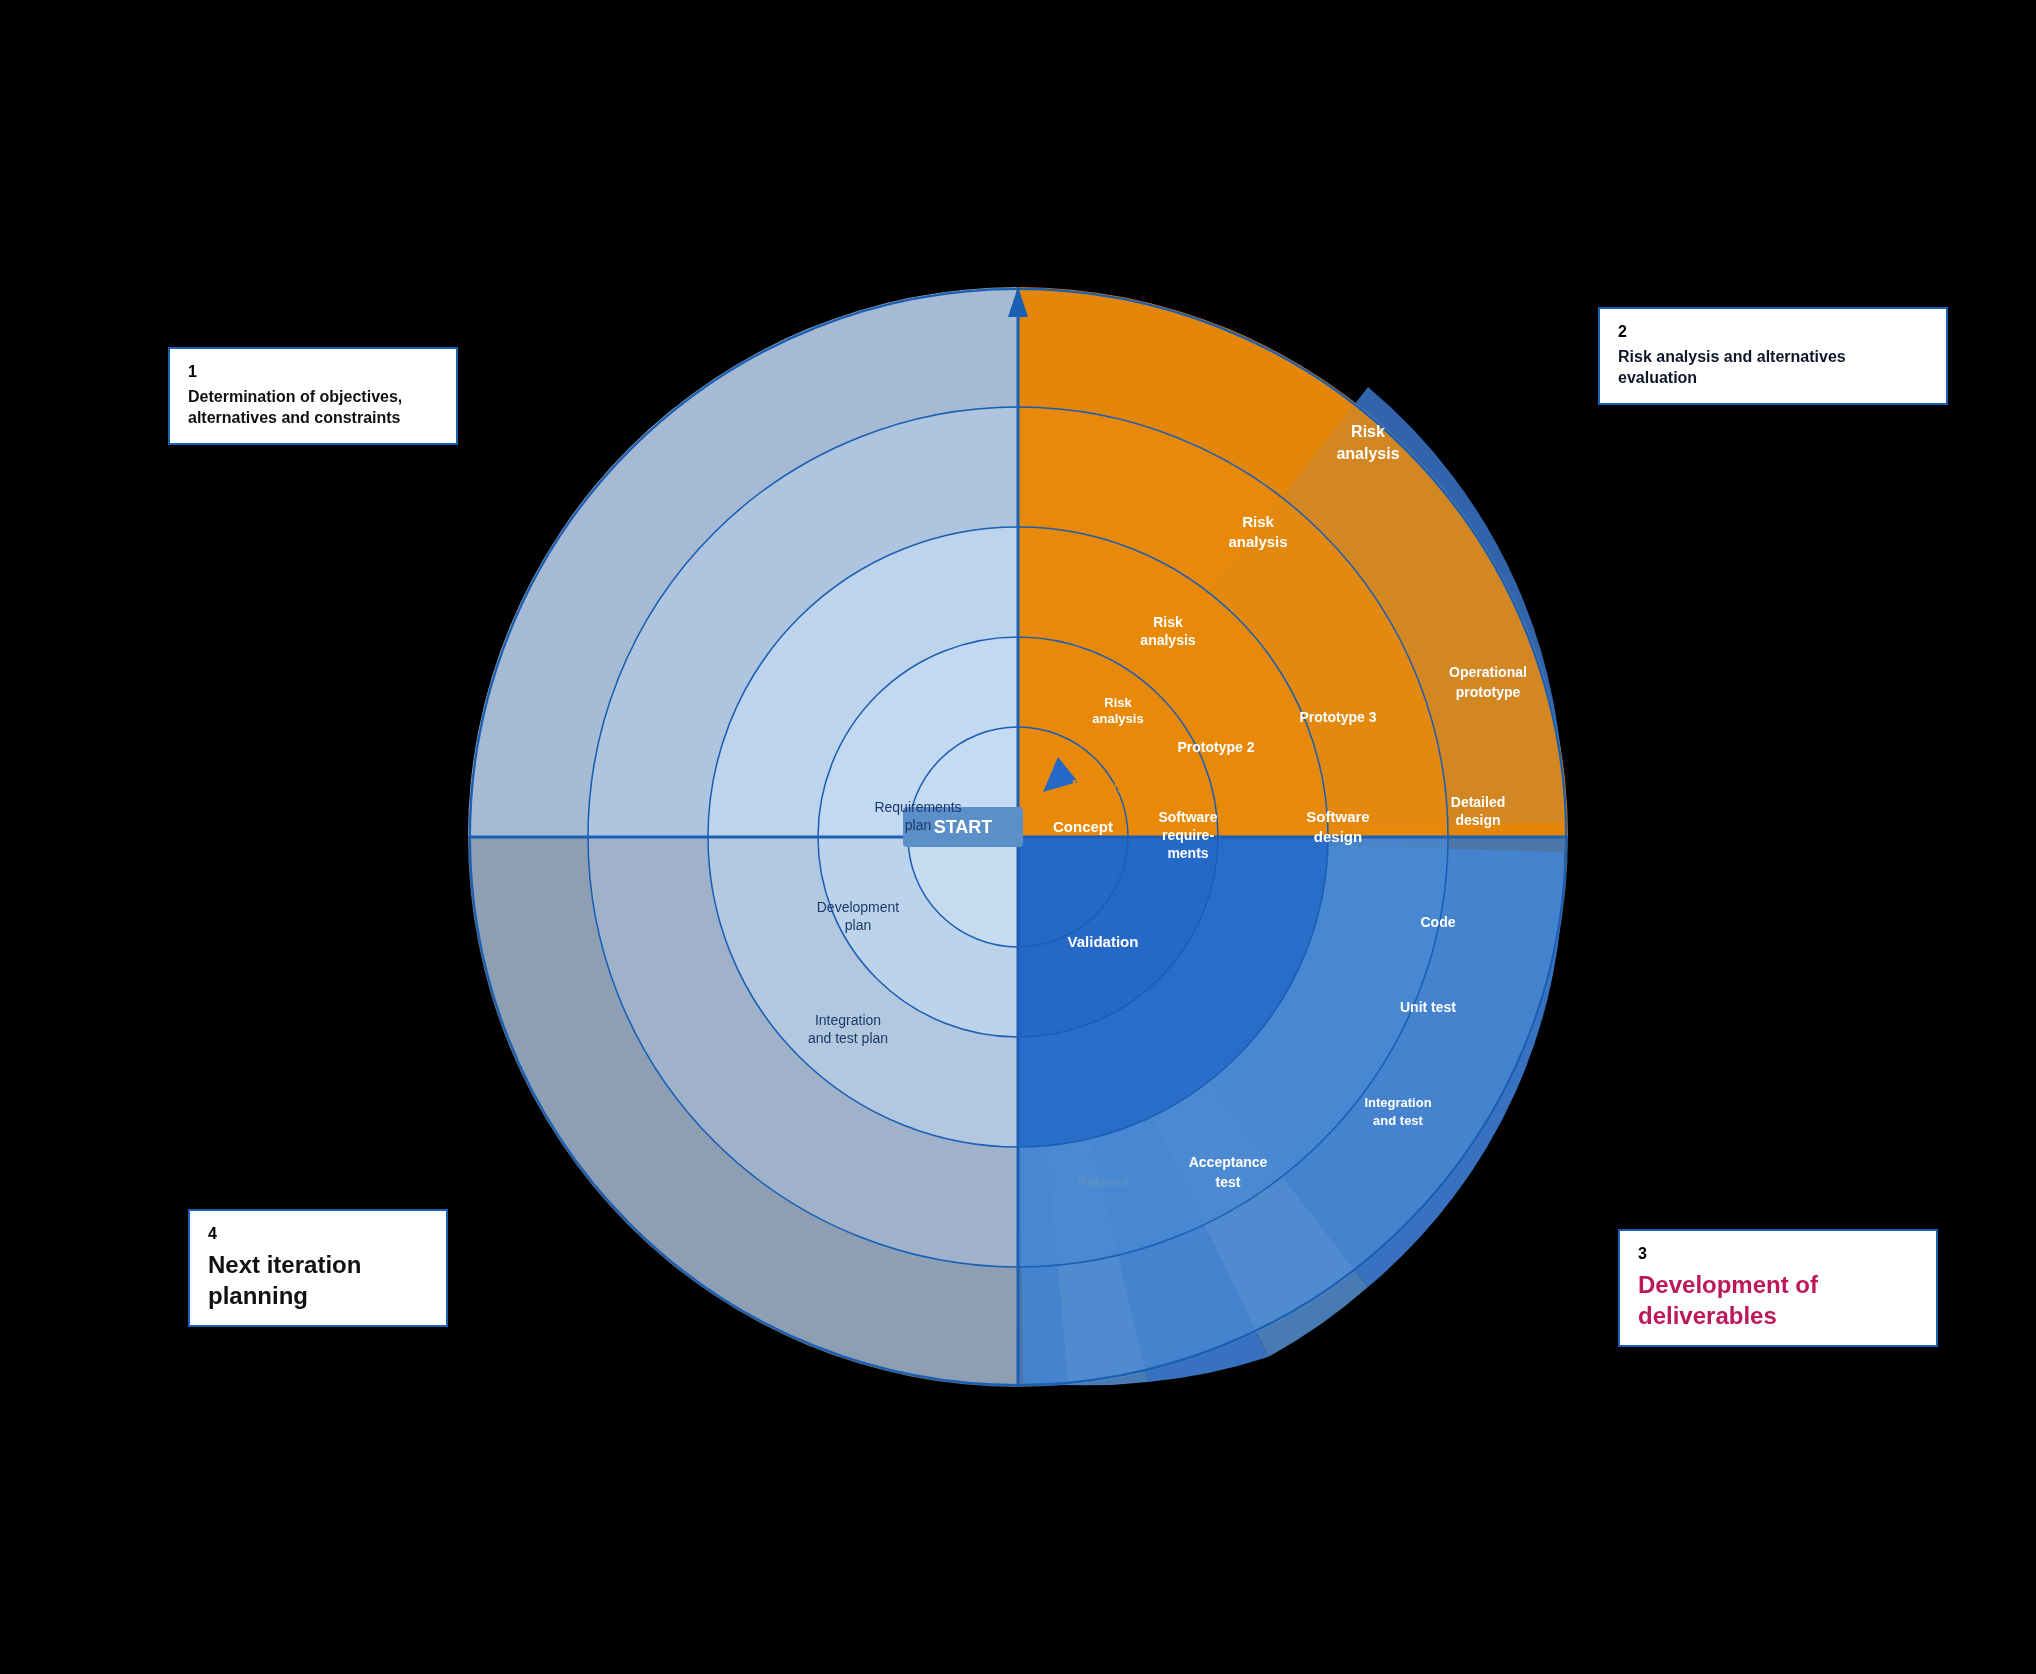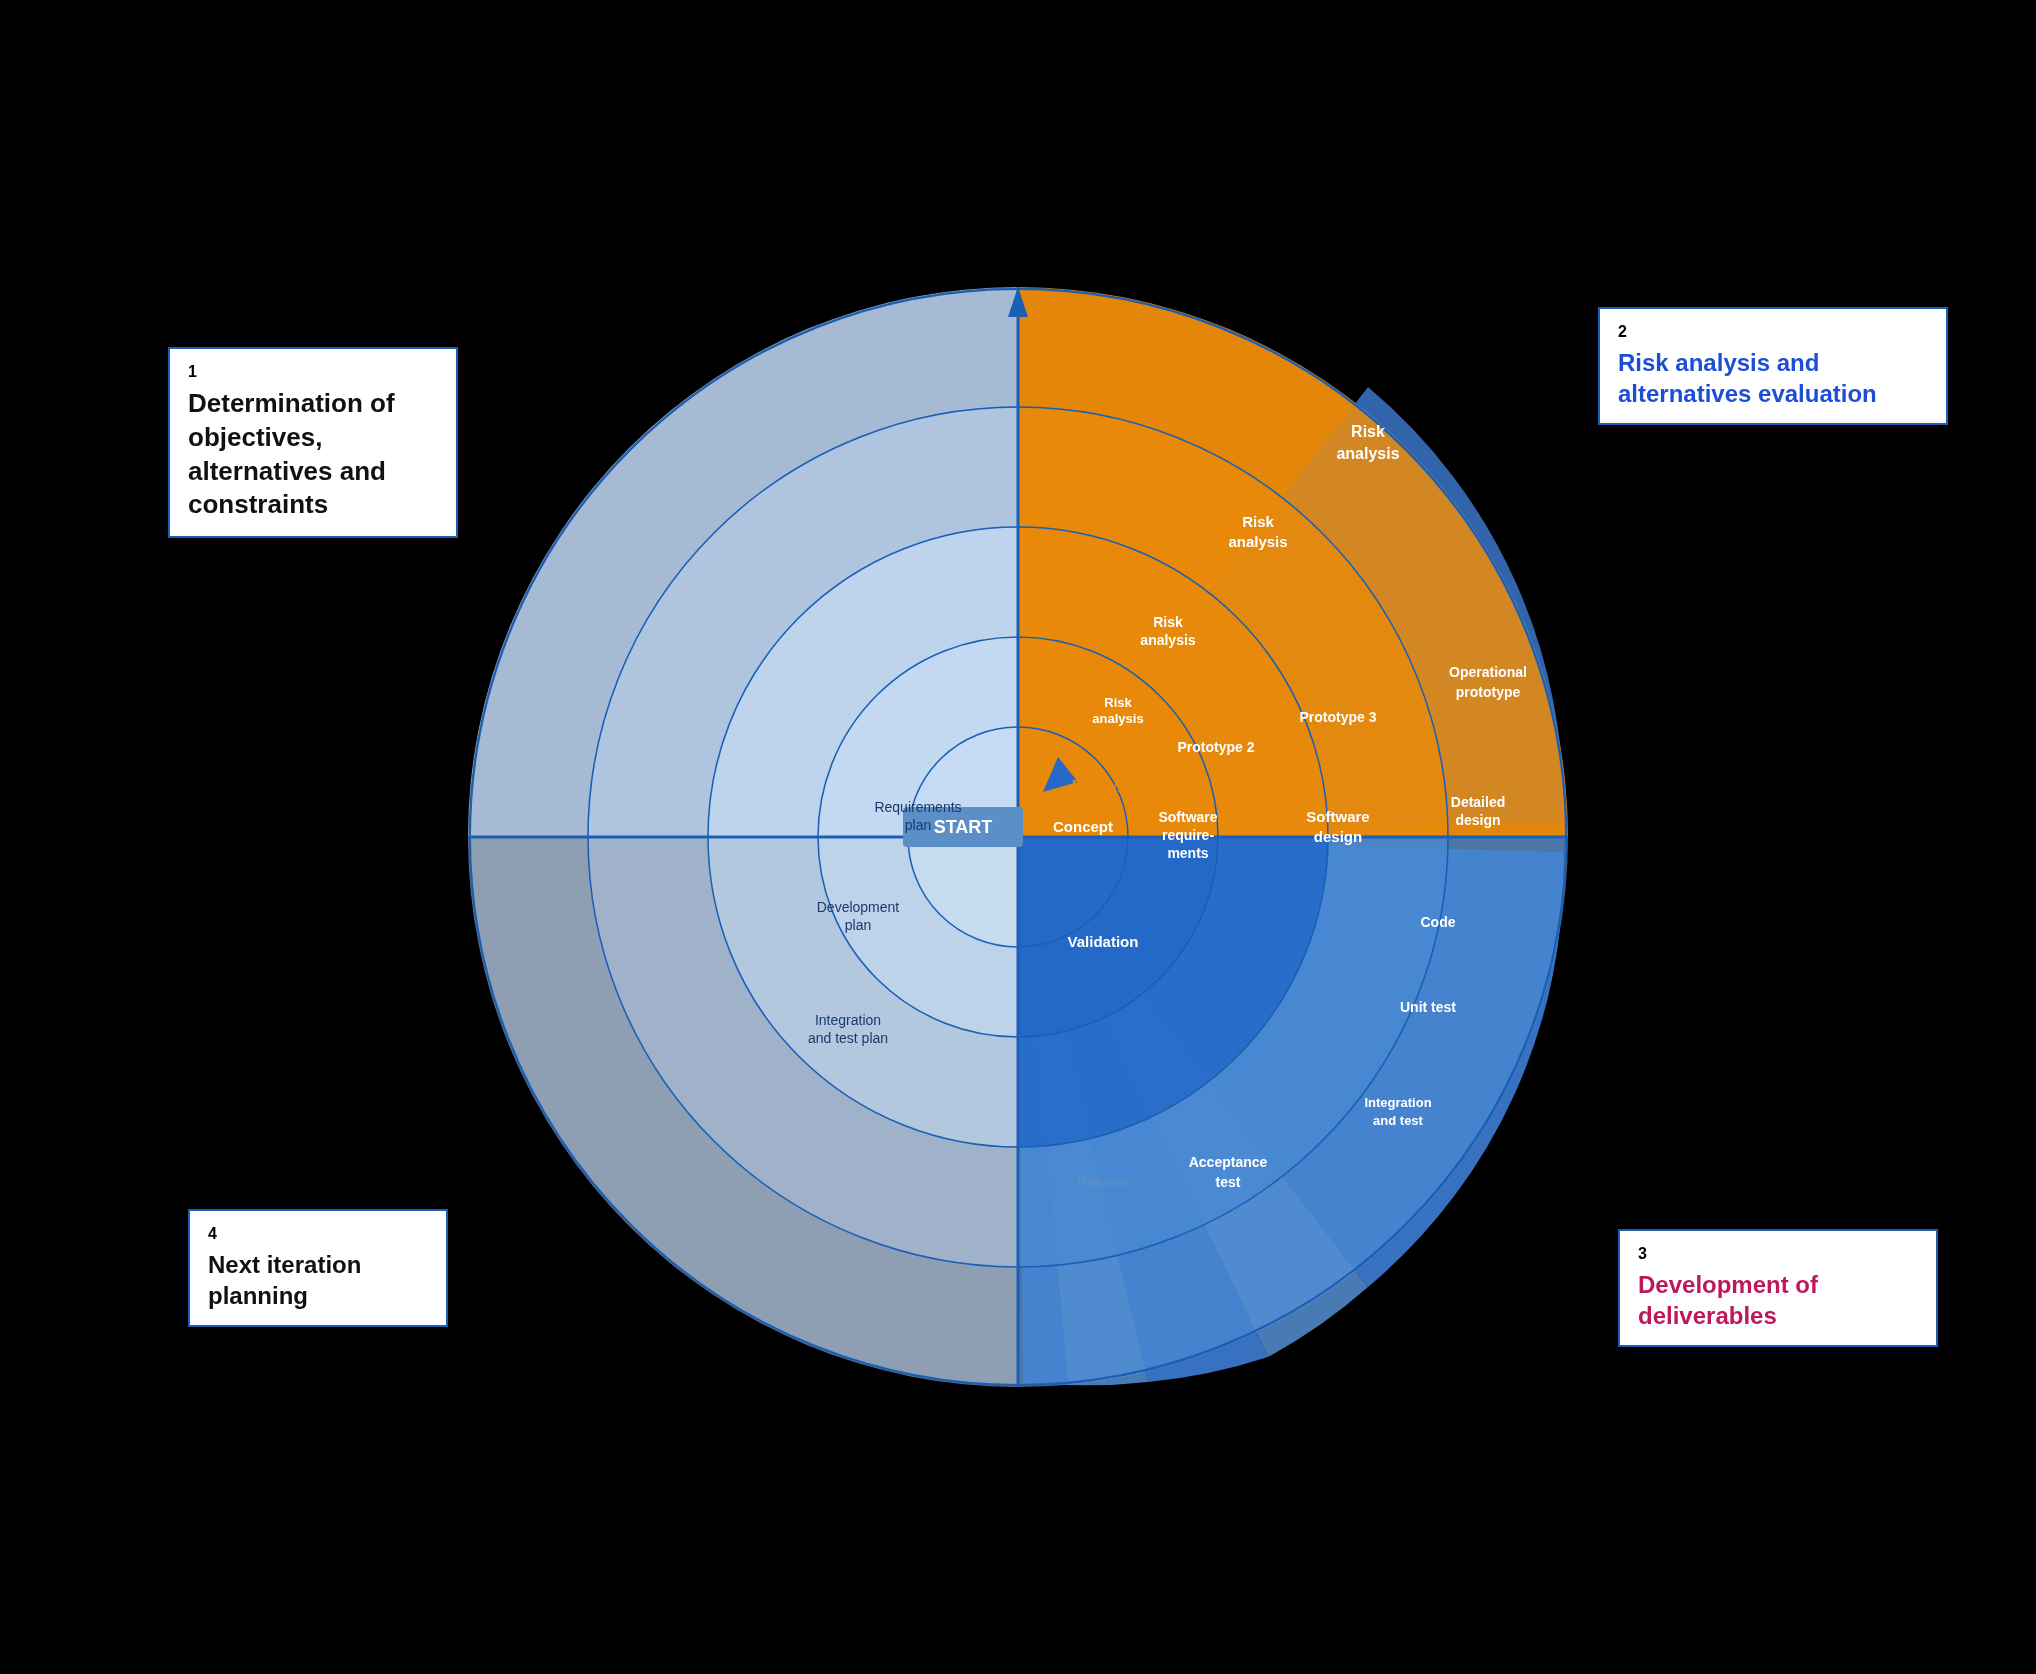--- a/index.html
+++ b/index.html
@@ -182,27 +182,27 @@
 
       <text x="380" y="738" text-anchor="middle" fill="#1a3a6b" font-size="14">Integration</text>
       <text x="380" y="756" text-anchor="middle" fill="#1a3a6b" font-size="14">and test plan</text>
 
     </svg>
 
     
     
     <div style="position:absolute; top:60px; left:-300px; background:white; border:2px solid #1a5fb4; padding:14px 18px; width:290px;">
       <span style="font-size:16px; font-weight:bold; display:block; margin-bottom:6px;">1</span>
-      <span style="font-size:26px; font-weight:bold; line-height:1.3; color:#111;">Determination of objectives, alternatives and constraints</span>
+      <span style="font-size:16px; font-weight:bold; line-height:1.3; color:#111;">Determination of objectives, alternatives and constraints</span>
     </div>
 
     
     <div style="position:absolute; top:20px; right:-380px; background:white; border:2px solid #1a5fb4; padding:14px 18px; width:350px;">
       <span style="font-size:16px; font-weight:bold; display:block; margin-bottom:6px;">2</span>
-      <span style="font-size:24px; font-weight:bold; line-height:1.3; color:#1d4ed8;">Risk analysis and alternatives evaluation</span>
+      <span style="font-size:16px; font-weight:bold; line-height:1.3; color:#0f172a;">Risk analysis and alternatives evaluation</span>
     </div>
 
     
     <div style="position:absolute; bottom:40px; right:-370px; background:white; border:2px solid #1a5fb4; padding:14px 18px; width:320px;">
       <span style="font-size:16px; font-weight:bold; display:block; margin-bottom:6px;">3</span>
       <span style="font-size:24px; font-weight:bold; line-height:1.3; color:#be185d;">Development of deliverables</span>
     </div>
 
     
     <div style="position:absolute; bottom:60px; left:-280px; background:white; border:2px solid #1a5fb4; padding:14px 18px; width:260px;">

